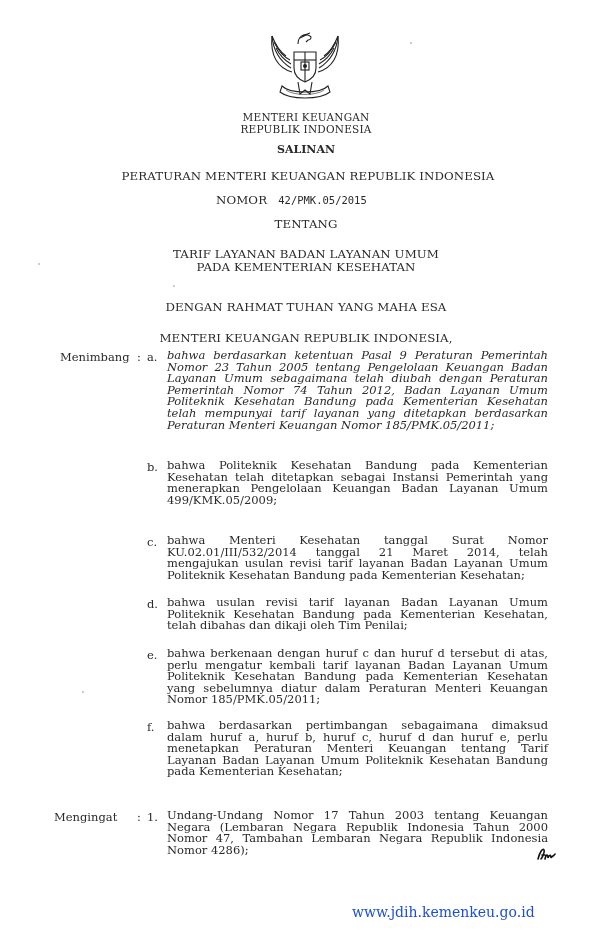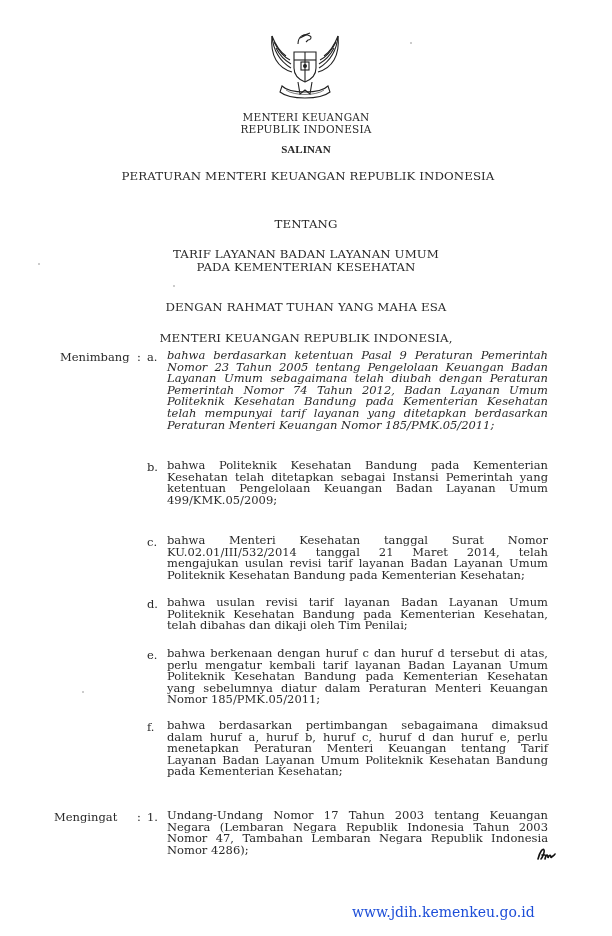--- a/index.html
+++ b/index.html
@@ -52,24 +52,28 @@
       <path d="M34 58 L36 70 L41 66 L46 70 L48 58"></path>
 
       <path d="M18 62 C26 70 56 70 64 62 L66 68 C56 76 26 76 16 68 Z"></path>
       <path d="M22 66 C30 72 52 72 60 66" stroke-width="0.6"></path>
     </g>
     <circle cx="41" cy="42" r="2" fill="#222"></circle>
   </svg>
 
   <div class="center hdr" style="top:112px;">MENTERI KEUANGAN</div>
   <div class="center hdr" style="top:124px;">REPUBLIK INDONESIA</div>
-  <div class="center salinan" style="top:143px;font-family:Liberation Serif, serif;">SALINAN</div>
+  <div class="center salinan" style="top:143px;">SALINAN</div>
 
   <div class="center title" style="top:169px; left:2px;">PERATURAN MENTERI KEUANGAN REPUBLIK INDONESIA</div>
 
+  <div style="position:absolute; top:189px; left:216px; white-space:nowrap;">
+    <span class="title">NOMOR</span>
+    <span class="mono" style="margin-left:6px;">42/PMK.05/2015</span>
+  </div>
 
   <div class="center title" style="top:217px;">TENTANG</div>
 
   <div class="center title" style="top:248px; line-height:12.5px;">
     <div>TARIF LAYANAN BADAN LAYANAN UMUM</div>
     <div>PADA KEMENTERIAN KESEHATAN</div>
   </div>
 
   <div class="center title" style="top:300px;">DENGAN RAHMAT TUHAN YANG MAHA ESA</div>
   <div class="center title" style="top:331px;">MENTERI KEUANGAN REPUBLIK INDONESIA,</div>
@@ -85,21 +89,21 @@
     <span class="ln">Pemerintah Nomor 74 Tahun 2012, Badan Layanan Umum</span>
     <span class="ln">Politeknik Kesehatan Bandung pada Kementerian Kesehatan</span>
     <span class="ln">telah mempunyai tarif layanan yang ditetapkan berdasarkan</span>
     <span class="ln last">Peraturan Menteri Keuangan Nomor 185/PMK.05/2011;</span>
   </div>
 
   <div class="marker" style="left:147px; top:460px;">b.</div>
   <div class="para" style="top:460px;">
     <span class="ln">bahwa Politeknik Kesehatan Bandung pada Kementerian</span>
     <span class="ln">Kesehatan telah ditetapkan sebagai Instansi Pemerintah yang</span>
-    <span class="ln">ketentuan Pengelolaan Keuangan Badan Layanan Umum</span>
+    <span class="ln">menerapkan Pengelolaan Keuangan Badan Layanan Umum</span>
     <span class="ln last">499/KMK.05/2009;</span>
   </div>
 
   <div class="marker" style="left:147px; top:535px;">c.</div>
   <div class="para" style="top:535px;">
     <span class="ln">bahwa Menteri Kesehatan tanggal Surat Nomor</span>
     <span class="ln">KU.02.01/III/532/2014 tanggal 21 Maret 2014, telah</span>
     <span class="ln">mengajukan usulan revisi tarif layanan Badan Layanan Umum</span>
     <span class="ln last">Politeknik Kesehatan Bandung pada Kementerian Kesehatan;</span>
   </div>
@@ -127,21 +131,21 @@
     <span class="ln">menetapkan Peraturan Menteri Keuangan tentang Tarif</span>
     <span class="ln">Layanan Badan Layanan Umum Politeknik Kesehatan Bandung</span>
     <span class="ln last">pada Kementerian Kesehatan;</span>
   </div>
 
   <div class="label" style="left:54px; top:810px;">Mengingat</div>
   <div class="colon" style="left:137px; top:810px;">:</div>
   <div class="marker" style="left:147px; top:810px;">1.</div>
   <div class="para" style="top:810px;">
     <span class="ln">Undang-Undang Nomor 17 Tahun 2003 tentang Keuangan</span>
-    <span class="ln">Negara (Lembaran Negara Republik Indonesia Tahun 2003</span>
+    <span class="ln">Negara (Lembaran Negara Republik Indonesia Tahun 2000</span>
     <span class="ln">Nomor 47, Tambahan Lembaran Negara Republik Indonesia</span>
     <span class="ln last">Nomor 4286);</span>
   </div>
 
   <svg class="paraf" style="width:20px;height:14px;" viewBox="0 0 20 14">
     <path d="M2 12 C4 4 7 1 8 3 C9 5 6 11 5 12 M6 8 L9 8 M9 12 C10 7 12 7 12 11 C13 8 15 7 15 11 C16 9 18 9 19 7" fill="none" stroke="#111" stroke-width="1.6" stroke-linecap="round"></path>
   </svg>
 
   <div class="speck" style="left:38px; top:263px;"></div>
   <div class="speck" style="left:173px; top:285px;"></div>

